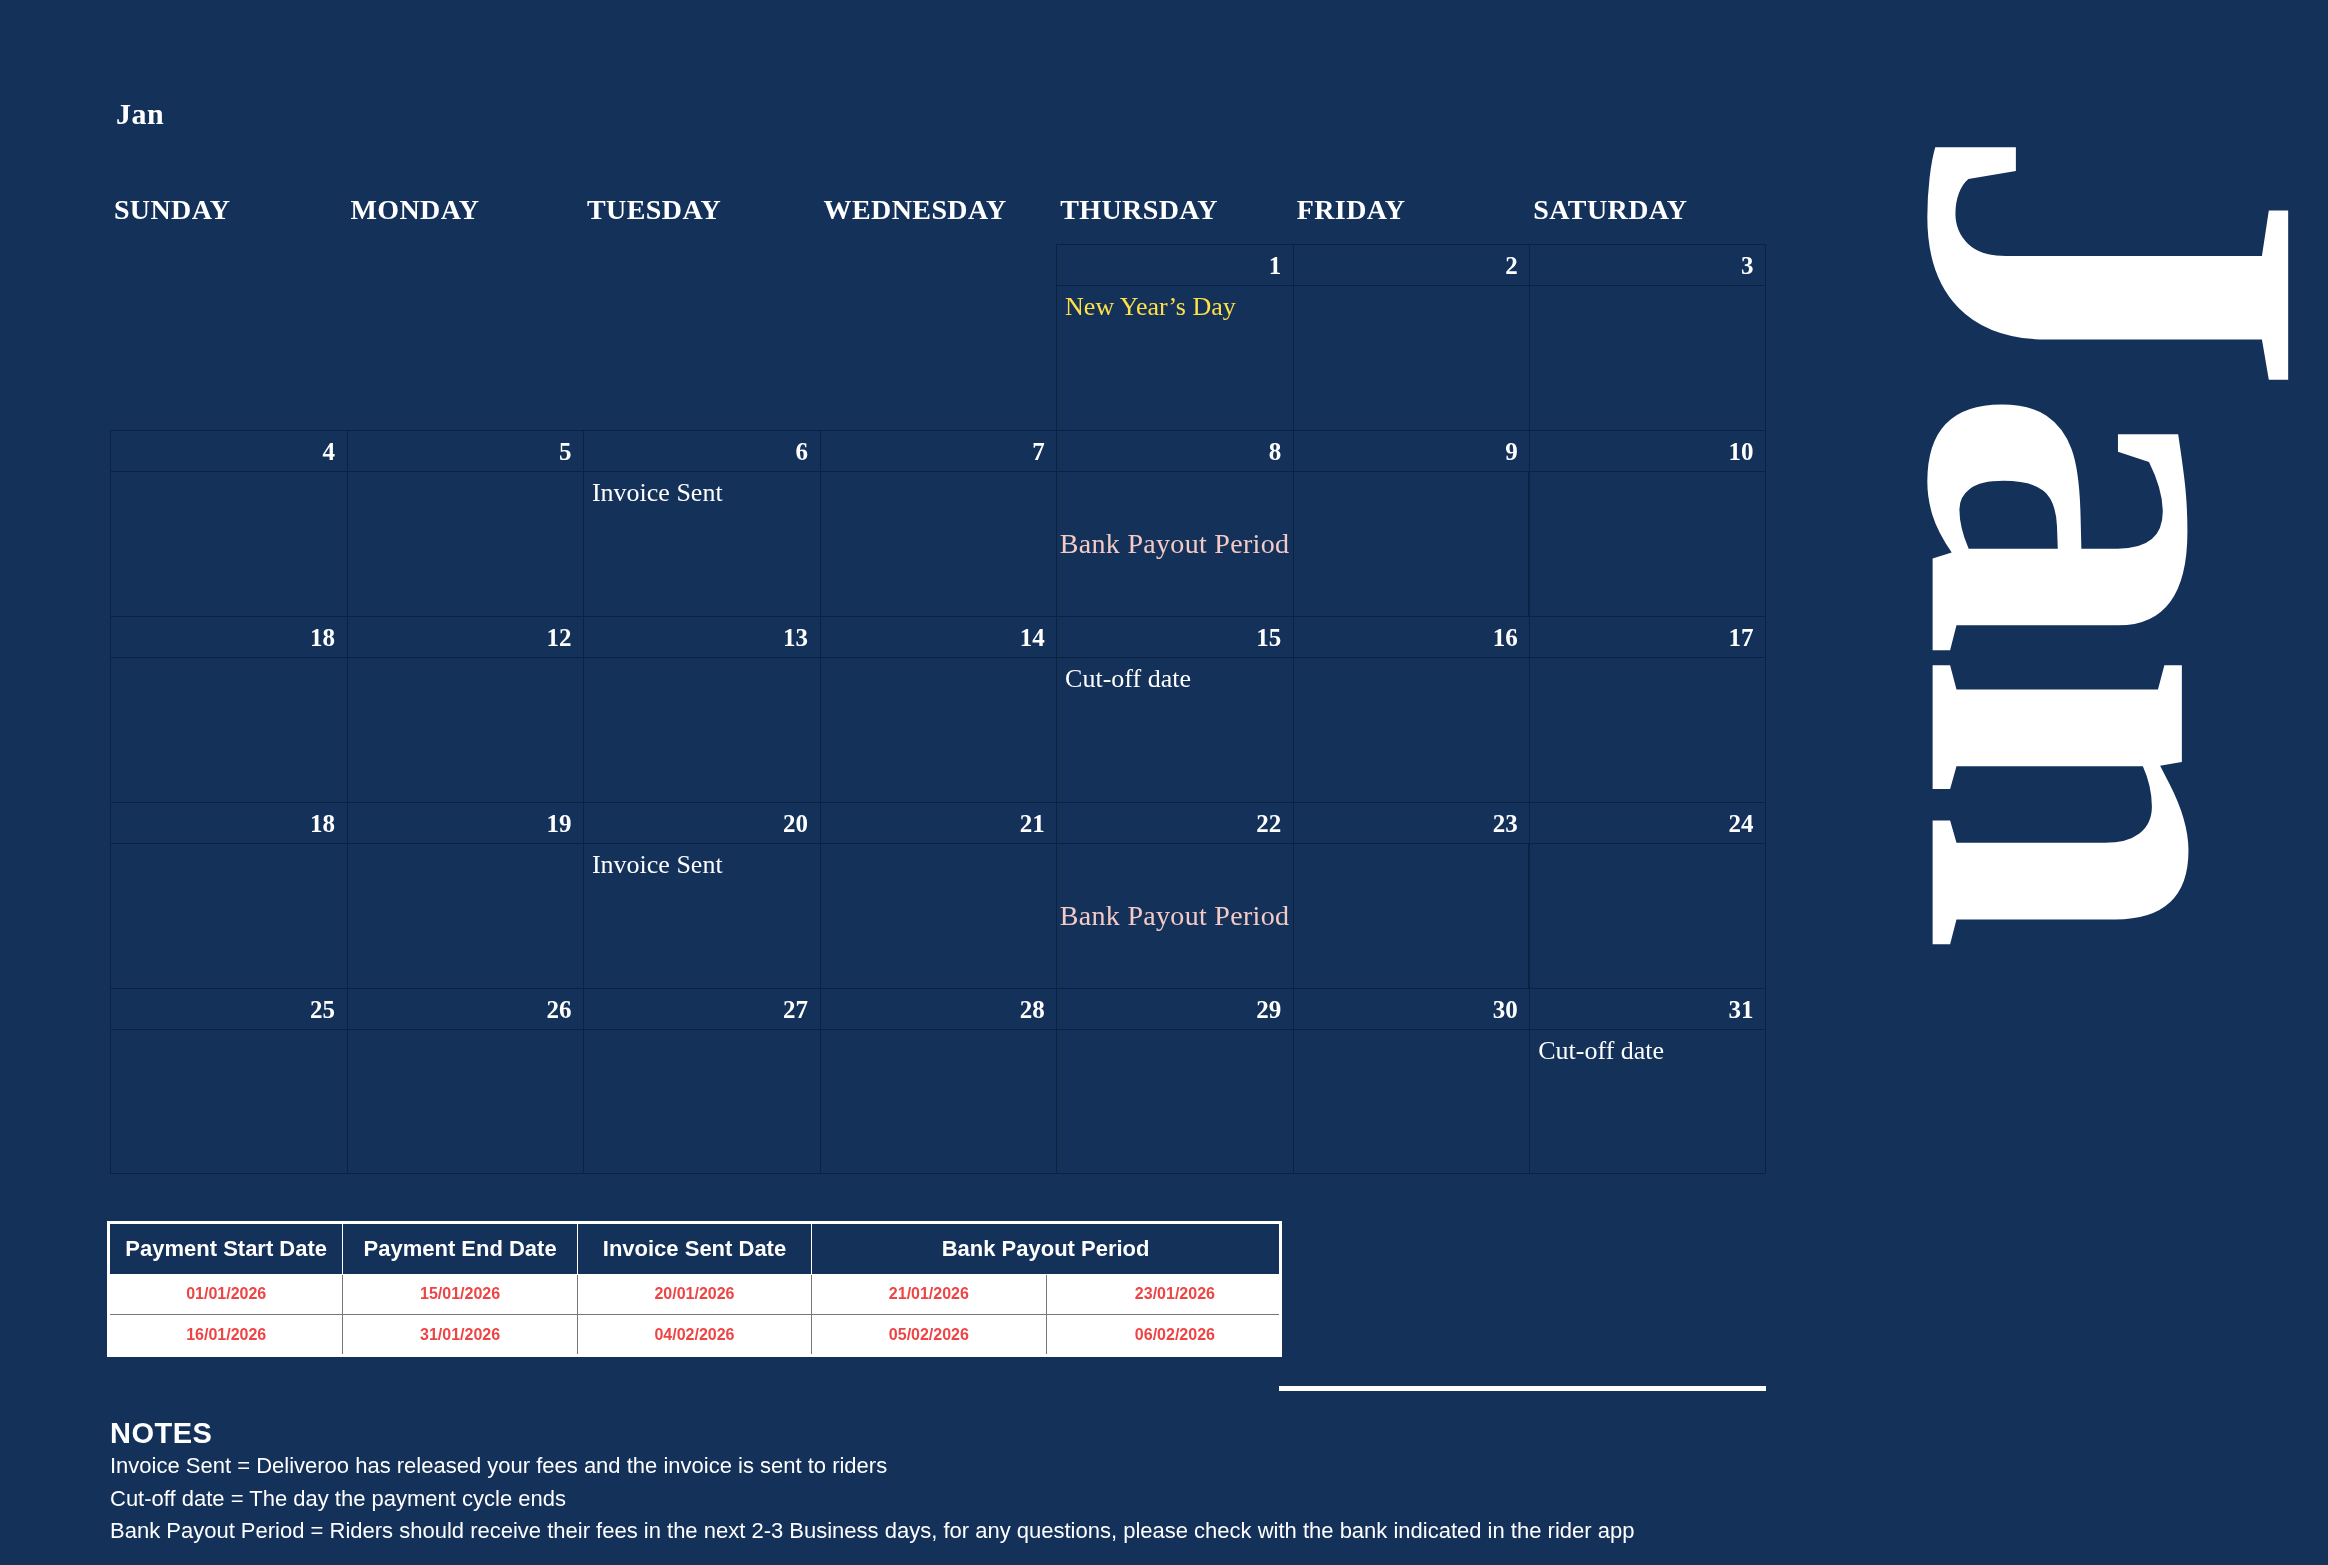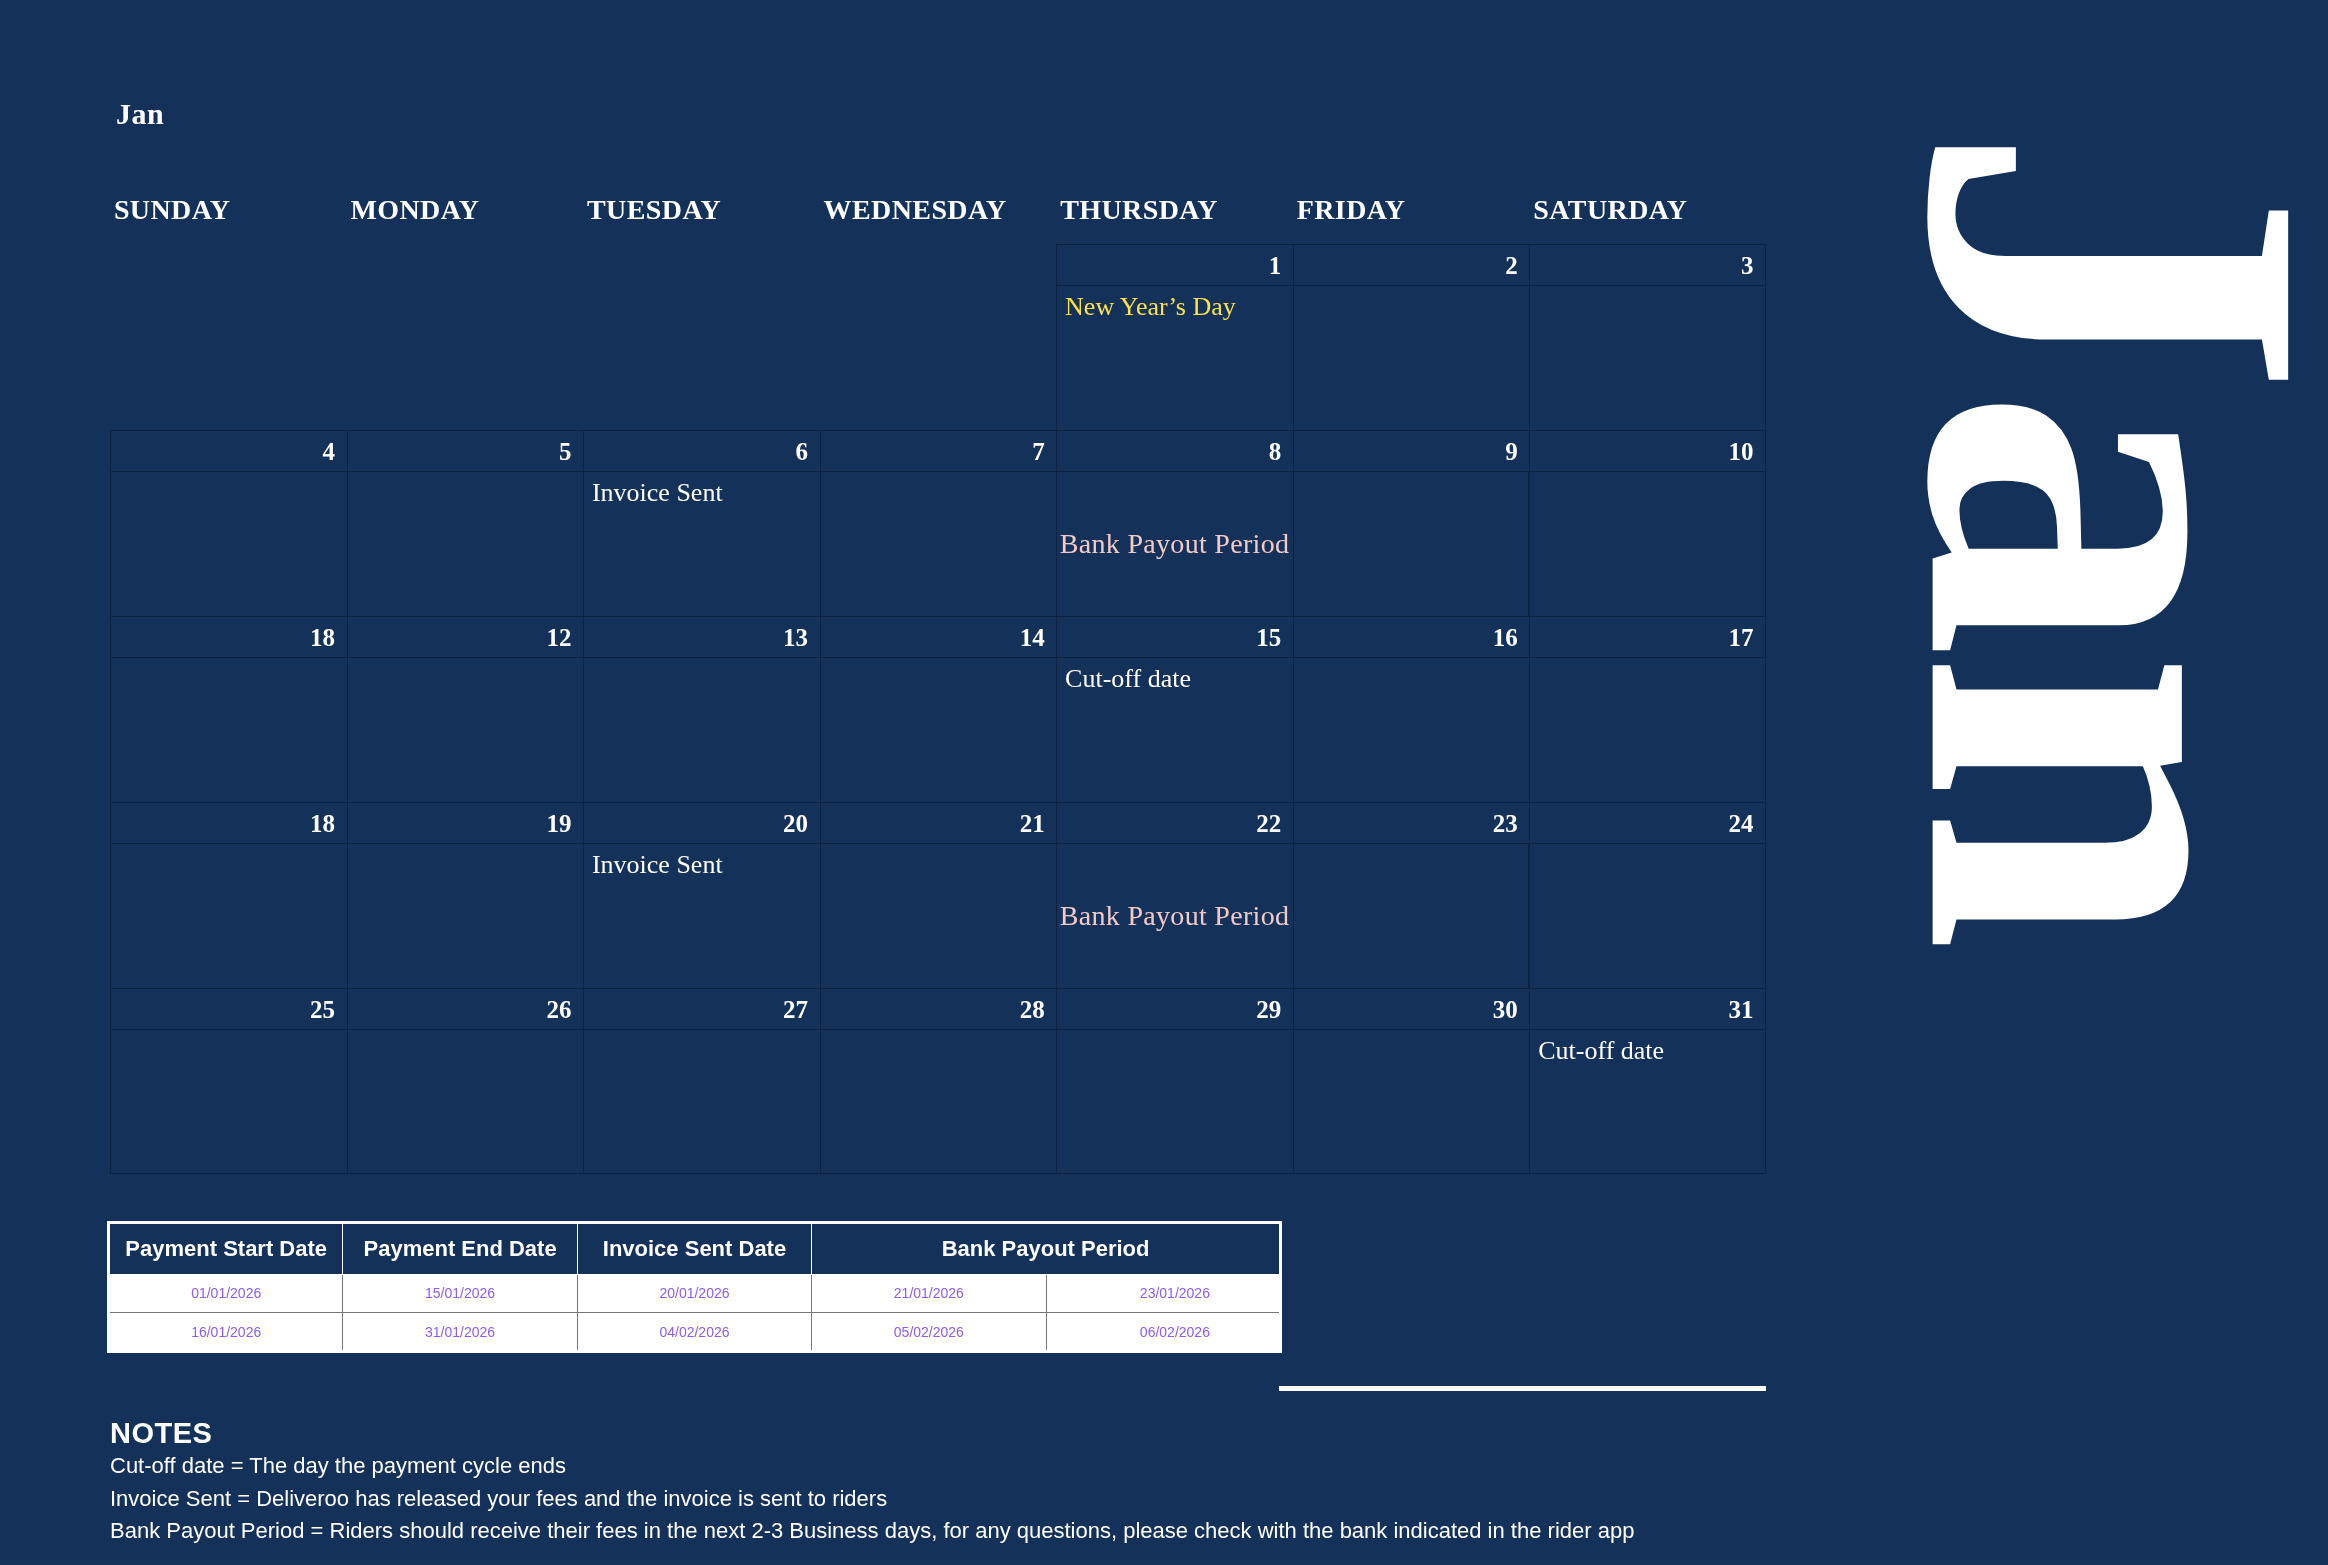--- a/index.html
+++ b/index.html
@@ -172,23 +172,23 @@
     color: #ffffff;
     font-size: 22px;
     font-weight: 700;
     padding: 11.6px 5.8px;
     text-align: center;
     border: 1.9px solid #ffffff;
     line-height: 1.2;
   }
   #summary-table tbody td {
     background: #ffffff;
-    color: #8b5cf6;
-    font-size: 14px;
-    font-weight: 400;
+    color: #ef4444;
+    font-size: 16px;
+    font-weight: 700;
     padding: 10.7px 5.8px;
     text-align: center;
     border-right: 1.9px solid #777777;
     border-bottom: 1.9px solid #777777;
   }
   #summary-table tbody tr:last-child td { border-bottom: none; }
   #summary-table tbody td:last-child { border-right: none; padding-left: 30px; }
 
   #table-rule {
     position: absolute;
@@ -507,20 +507,20 @@
             <td>06/02/2026</td>
           </tr>
         </tbody>
     </table>
   </div>
   <div id="table-rule"></div>
 
   <div id="notes">
     <div id="notes-title">NOTES</div>
     <div id="notes-lines">
+        <div class="note-line">Invoice Sent = Deliveroo has released your fees and the invoice is sent to riders</div>
         <div class="note-line">Cut-off date = The day the payment cycle ends</div>
-        <div class="note-line">Invoice Sent = Deliveroo has released your fees and the invoice is sent to riders</div>
         <div class="note-line">Bank Payout Period = Riders should receive their fees in the next 2-3 Business days, for any questions, please check with the bank indicated in the rider app</div>
       </div>
   </div>
 
 </div>
 
 
 </body></html>

